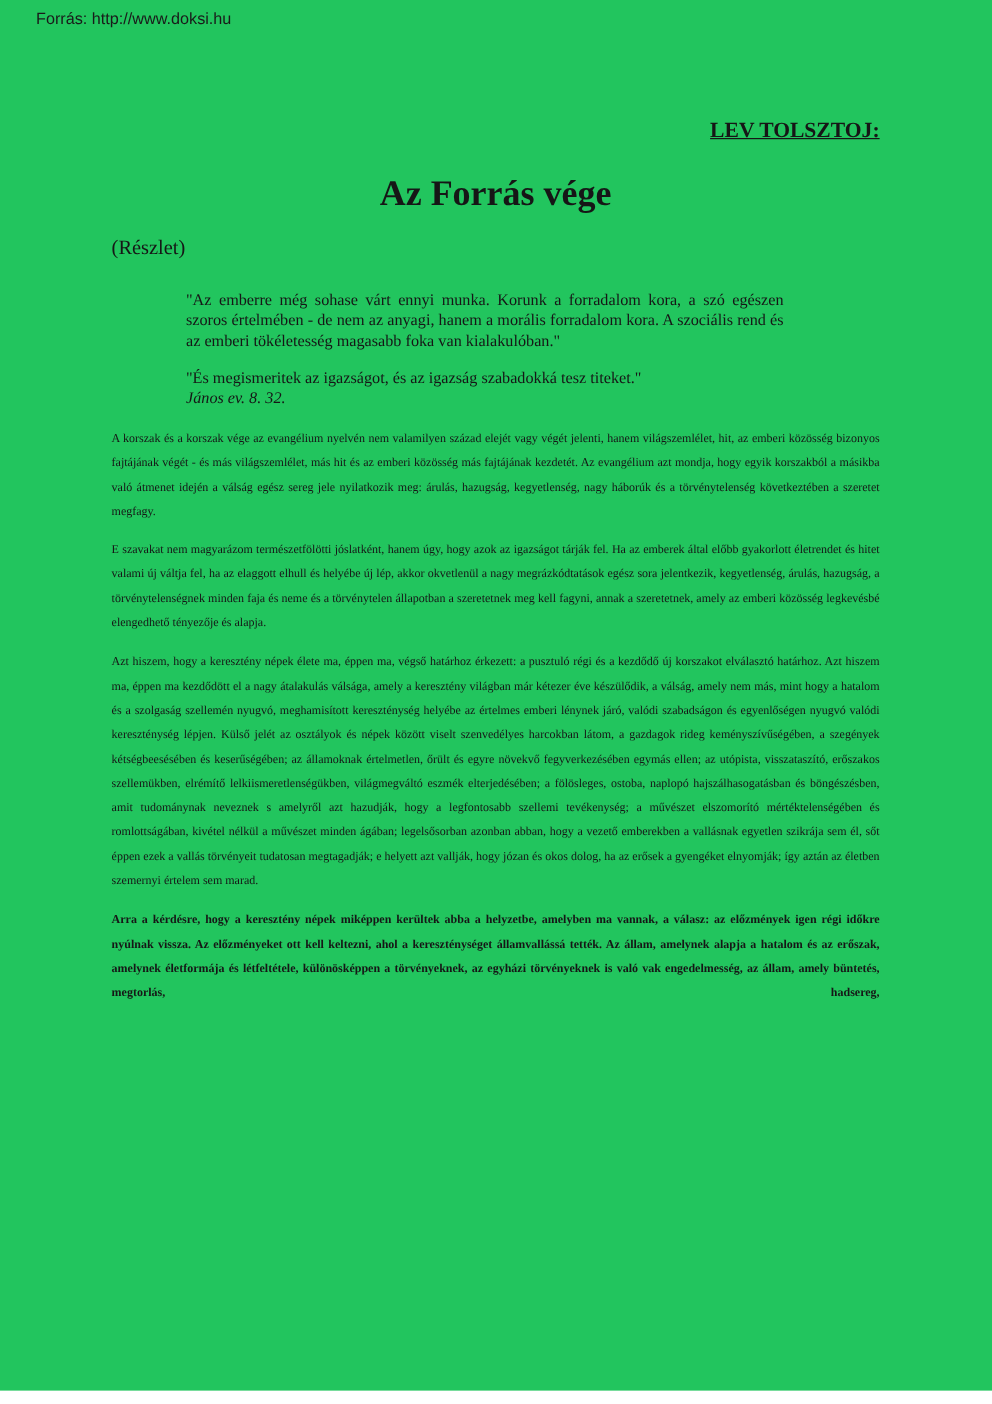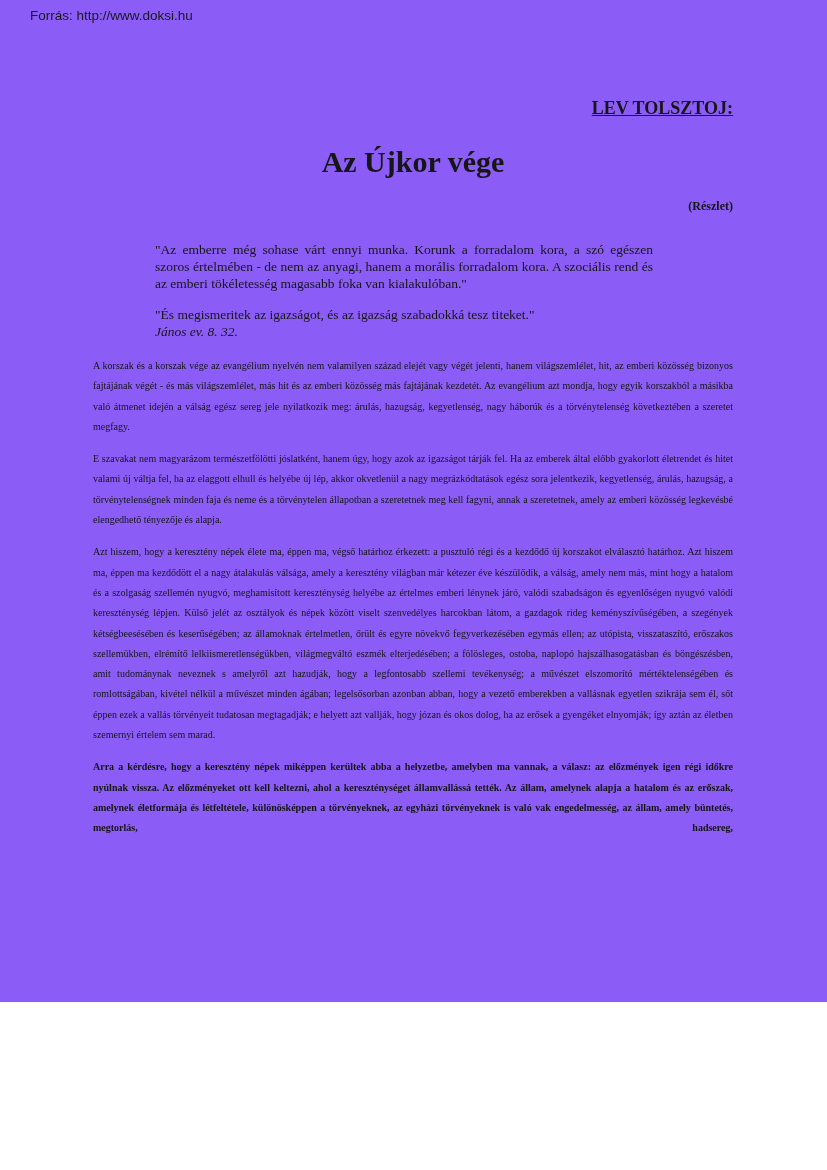--- a/index.html
+++ b/index.html
@@ -3,22 +3,22 @@
 <meta charset="utf-8">
 <style>
   html, body {
     margin: 0;
     padding: 0;
     background: #ffffff;
   }
   .page {
     position: relative;
     width: 827px;
-    height: 1002px;
-    background: #8b5cf6;
+    height: 1159px;
+    background: #22c55e;
     overflow: hidden;
     color: #161616;
   }
   .source-line {
     position: absolute;
     top: 8px;
     left: 30px;
     font-family: "Liberation Sans", sans-serif;
     font-size: 13.5px;
     color: #1a1a1a;
@@ -40,24 +40,23 @@
   }
   .doc-title {
     margin: 24px 0 0 0;
     text-align: center;
     font-weight: bold;
     font-size: 30px;
     line-height: 36px;
   }
   .doc-subtitle {
     margin-top: 16px;
-    text-align: right;
-    font-size: 12px;
+    text-align: left;
+    font-size: 17px;
     line-height: 21px;
-    font-weight: bold;
   }
   .epigraph {
     margin: 24px 0 0 62px;
     width: 498px;
     font-size: 13.5px;
     line-height: 17px;
   }
   .epigraph.second {
     margin-top: 14px;
   }
@@ -86,21 +85,21 @@
 <body>
 
 <div class="page">
 
   <div class="source-line">Forrás: http://www.doksi.hu</div>
 
   <div class="doc">
 
     <div class="author-heading">LEV TOLSZTOJ:</div>
 
-    <h1 class="doc-title">Az Újkor vége</h1>
+    <h1 class="doc-title">Az Forrás vége</h1>
 
     <div class="doc-subtitle">(Részlet)</div>
 
     <div class="epigraph">
       <div class="quote">"Az emberre még sohase várt ennyi munka. Korunk a forradalom kora, a szó egészen szoros értelmében - de nem az anyagi, hanem a morális forradalom kora. A szociális rend és az emberi tökéletesség magasabb foka van kialakulóban."</div>
     </div>
 
     <div class="epigraph second">
       <div class="quote">"És megismeritek az igazságot, és az igazság szabadokká tesz titeket."</div>
       <div class="attribution">János ev. 8. 32.</div>

